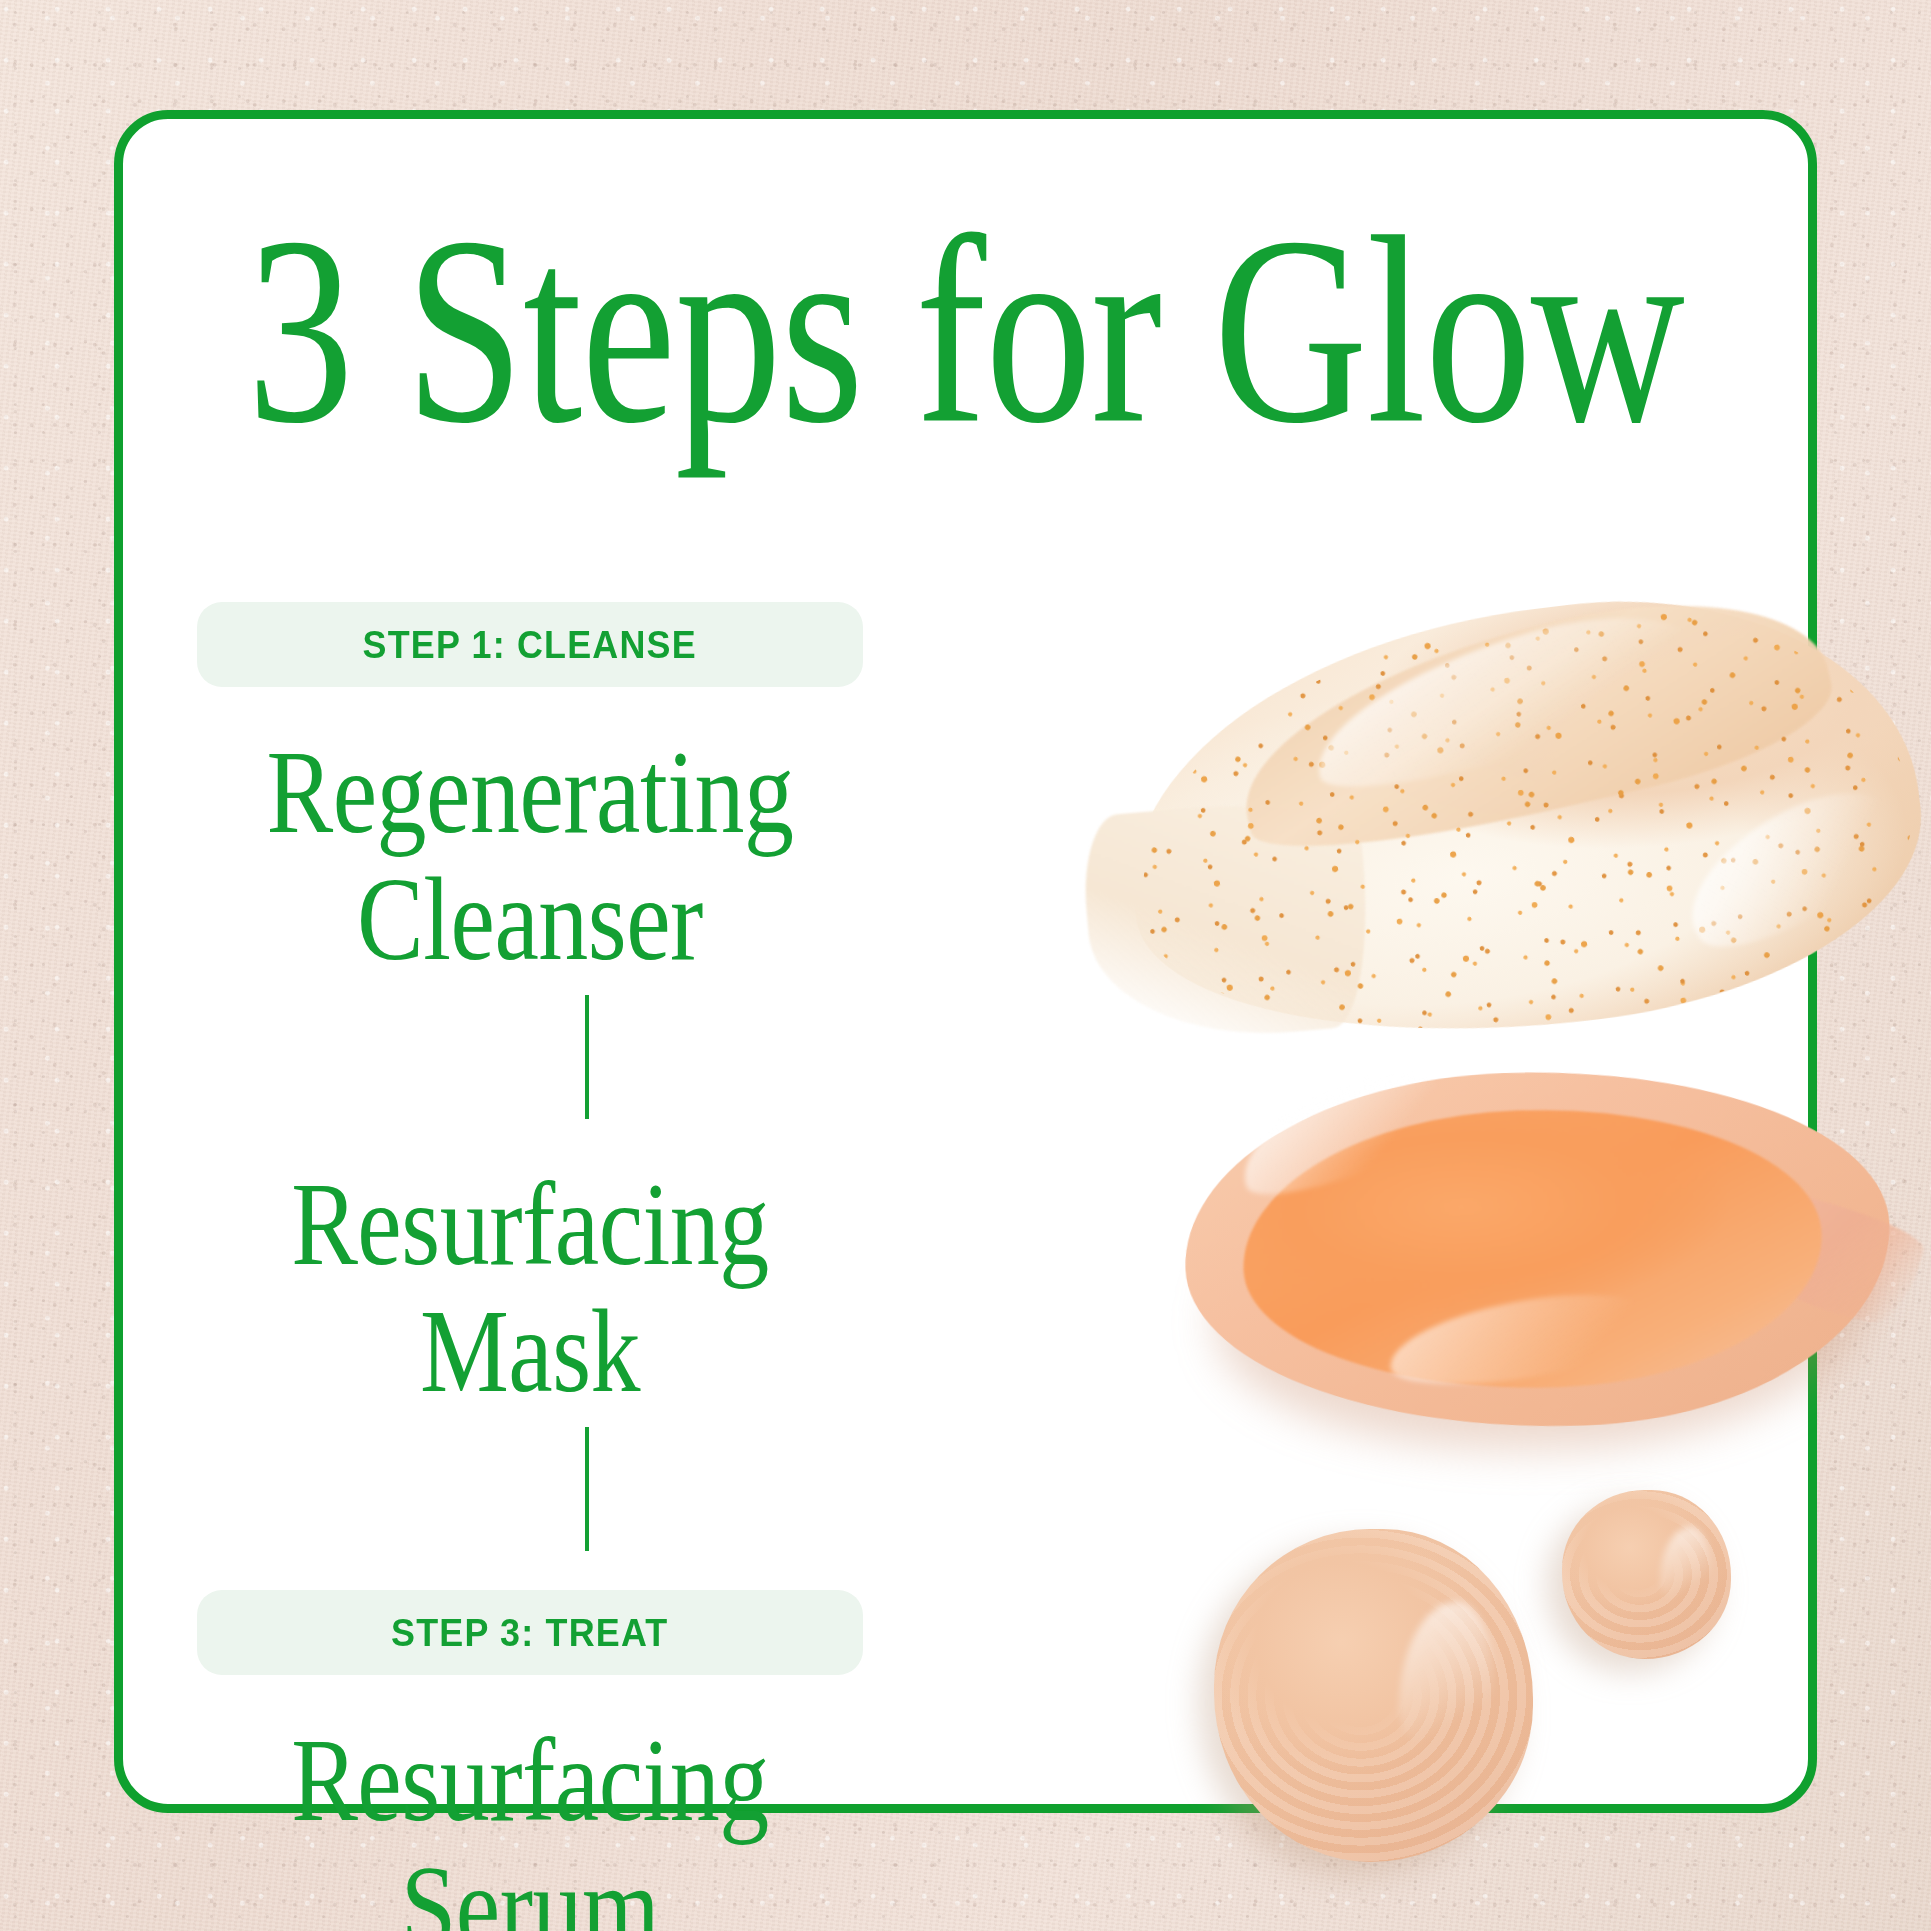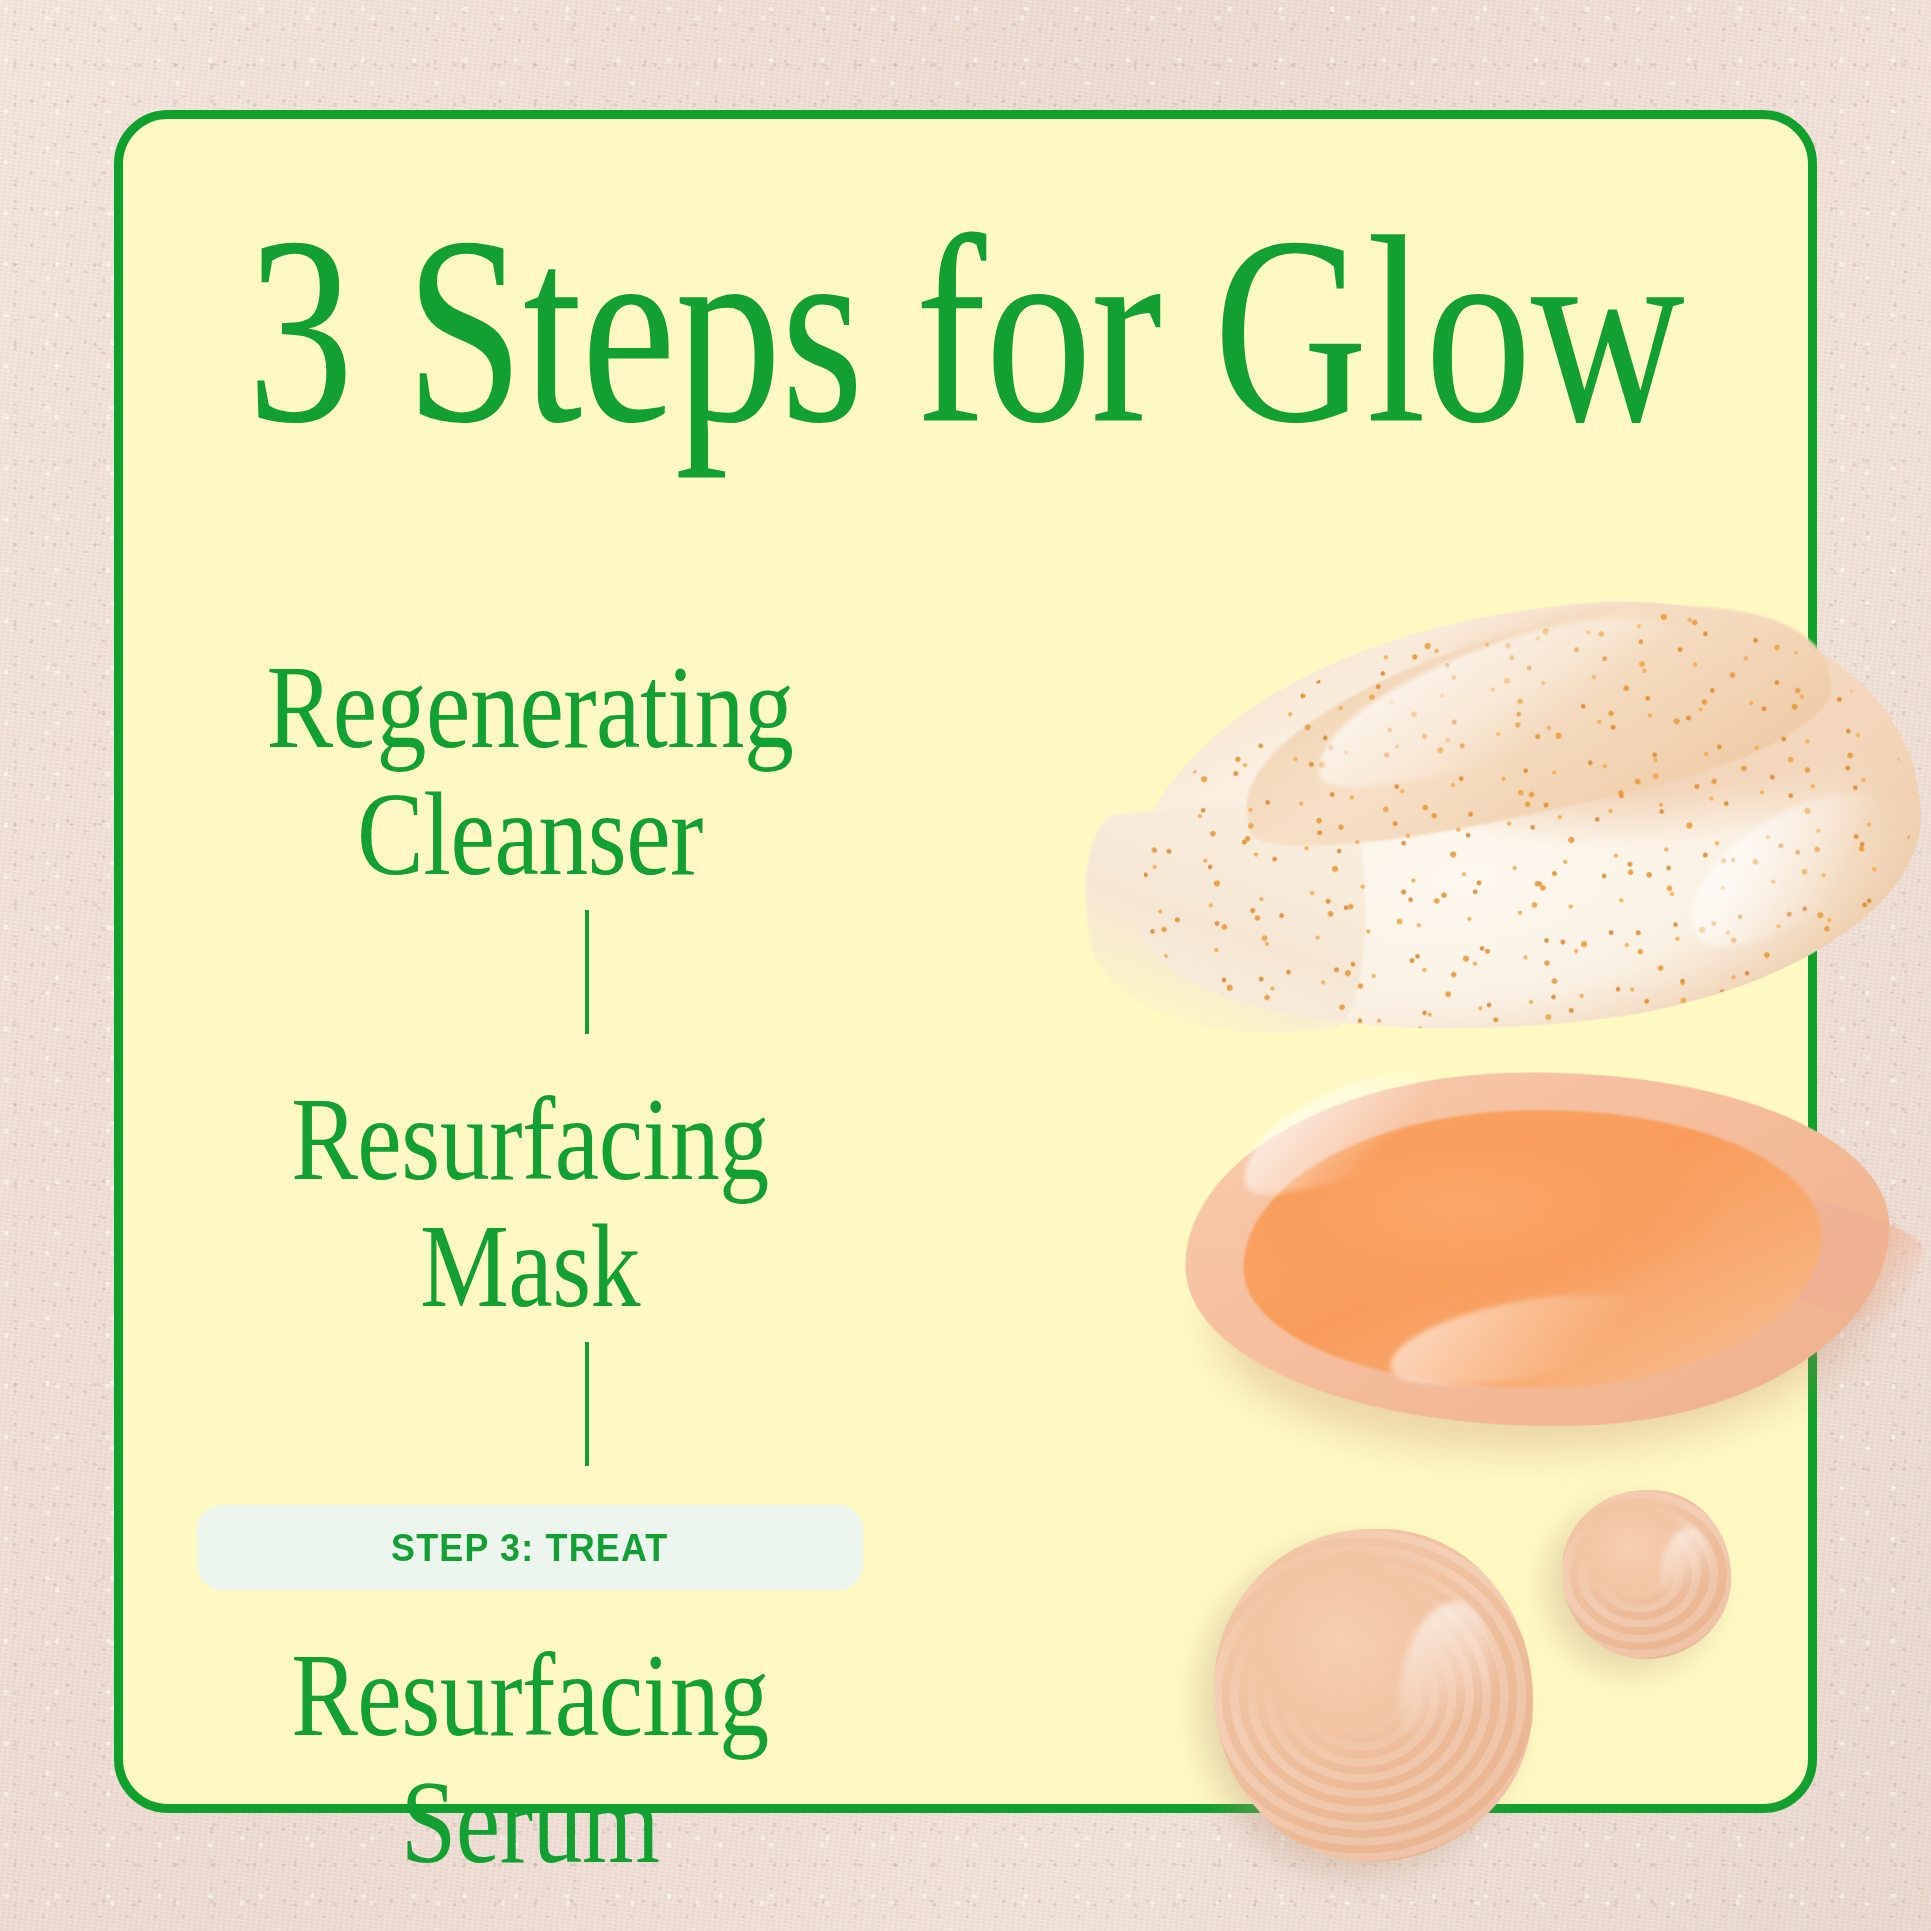--- a/index.html
+++ b/index.html
@@ -38,21 +38,21 @@
       repeating-linear-gradient(7deg, rgba(255,255,255,.06) 0 1.9px, rgba(150,120,108,.045) 1.9px 3.9px),
       repeating-linear-gradient(97deg, rgba(255,255,255,.05) 0 2.9px, rgba(140,112,100,.035) 2.9px 5.8px);
     opacity:.85;
   }
 
   
   #card {
     position:absolute;
     left:114px; top:110px;
     width:1703px; height:1703px;
-    background:#fef9c3;
+    background:#ffffff;
     border:9.7px solid #0fa02e;
     border-radius:54px;
   }
 
   
   #page-title {
     position:absolute;
     left:0; top:77px;
     width:100%;
     text-align:center;
@@ -297,20 +297,23 @@
 
 <div id="paper-bg"></div>
 
 <div id="card">
 
   <h1 id="page-title">3 Steps for Glow</h1>
 
   <div id="steps-column">
 
     <div class="step-block">
+      <div class="step-badge">
+        <span class="step-badge-label">STEP 1: CLEANSE</span>
+      </div>
       <div class="step-product">Regenerating Cleanser</div>
     </div>
 
     <div class="step-connector"></div>
 
     <div class="step-block">
       <div class="step-product">Resurfacing Mask</div>
     </div>
 
     <div class="step-connector"></div>

